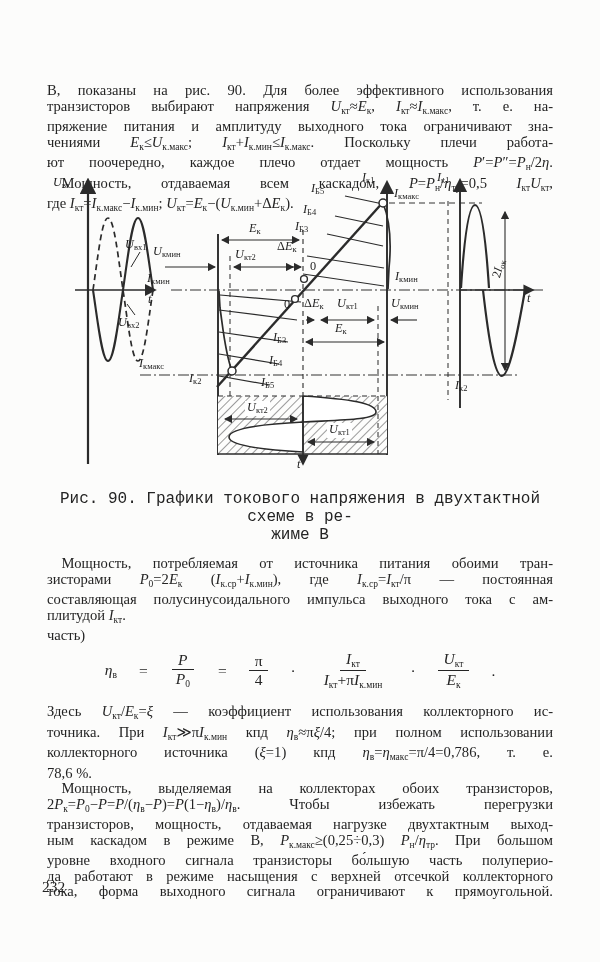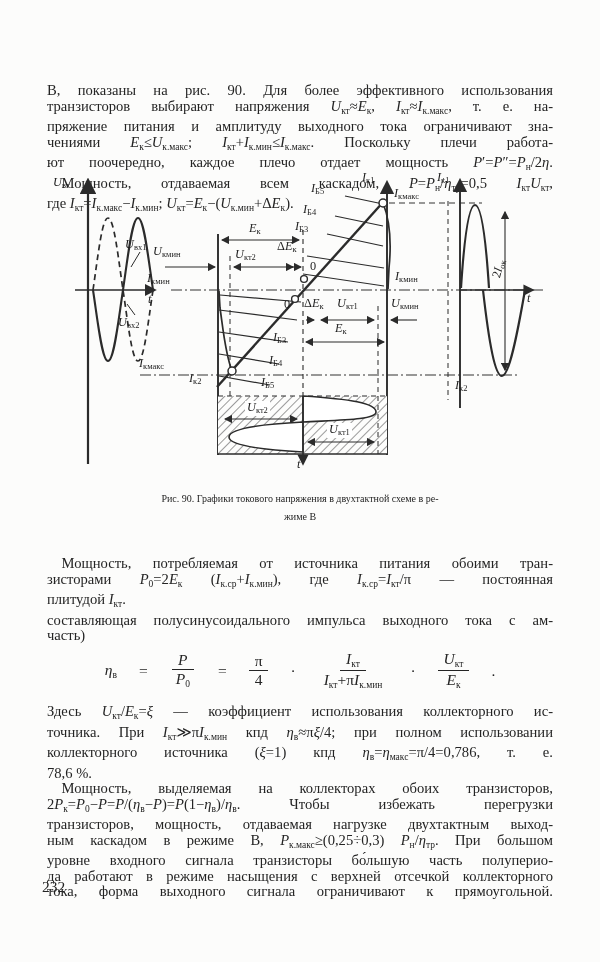--- a/index.html
+++ b/index.html
@@ -8,21 +8,21 @@
         font-family:"Liberation Serif","DejaVu Serif",serif;color:#242424;}
   .tb{position:absolute;left:47px;width:506px;}
   .tline{font-size:14.6px;line-height:15.5px;white-space:normal;color:#242424;}
   .tline.j{text-align:justify;text-align-last:justify;}
   sub{font-size:9.5px;vertical-align:-3px;}
   i{font-style:italic;}
   .blockA{top:38px;margin-top:45px;}
   .blockB{top:556px;}
   .blockC{top:704px;}
   .caption{position:absolute;top:490px;left:50px;width:500px;text-align:center;
-           font-size:10px;line-height:18px;}
+           font-size:16px;line-height:18px;font-family:Liberation Mono, monospace;}
   .formula{position:absolute;top:650px;left:47px;width:506px;display:flex;
            justify-content:center;align-items:center;gap:22px;font-size:15.5px;}
   .frac{display:inline-flex;flex-direction:column;align-items:center;line-height:1.2;}
   .fnum{padding:0 6px;border-bottom:1.4px solid #242424;text-align:center;}
   .fden{padding:0 6px;text-align:center;}
   .pagenum{position:absolute;left:42px;top:878px;font-size:15.5px;}
   .fig{position:absolute;left:45px;top:168px;width:520px;height:318px;}
   .fig svg{position:absolute;left:0;top:0;}
   .flabel{position:absolute;font-size:12.3px;line-height:12px;white-space:nowrap;color:#1e1e1e;}
   .flabel sub{font-size:8.5px;vertical-align:-2px;}
@@ -171,22 +171,22 @@
   </div>
 
   <div class="caption">
     <div>Рис. 90. Графики токового напряжения в двухтактной схеме в ре-</div>
     <div>жиме В</div>
   </div>
 
   <div class="tb blockB">
       <div class="tline j"> Мощность, потребляемая от источника питания обоими тран-</div>
       <div class="tline j">зисторами <i>P</i><sub>0</sub>=2<i>E</i><sub>к</sub> (<i>I</i><sub>к.ср</sub>+<i>I</i><sub>к.мин</sub>), где <i>I</i><sub>к.ср</sub>=<i>I</i><sub>кт</sub>/π — постоянная</div>
+      <div class="tline j">составляющая полусинусоидального импульса выходного тока с ам-</div>
       <div class="tline">плитудой <i>I</i><sub>кт</sub>.</div>
-      <div class="tline j">составляющая полусинусоидального импульса выходного тока с ам-</div>
       <div class="tline">часть)</div>
     </div>
 
   <div class="formula">
     <span><i>η</i><sub>в</sub></span>
     <span>=</span>
     <span class="frac">
       <span class="fnum"><i>P</i></span>
       <span class="fden"><i>P</i><sub>0</sub></span>
     </span>

